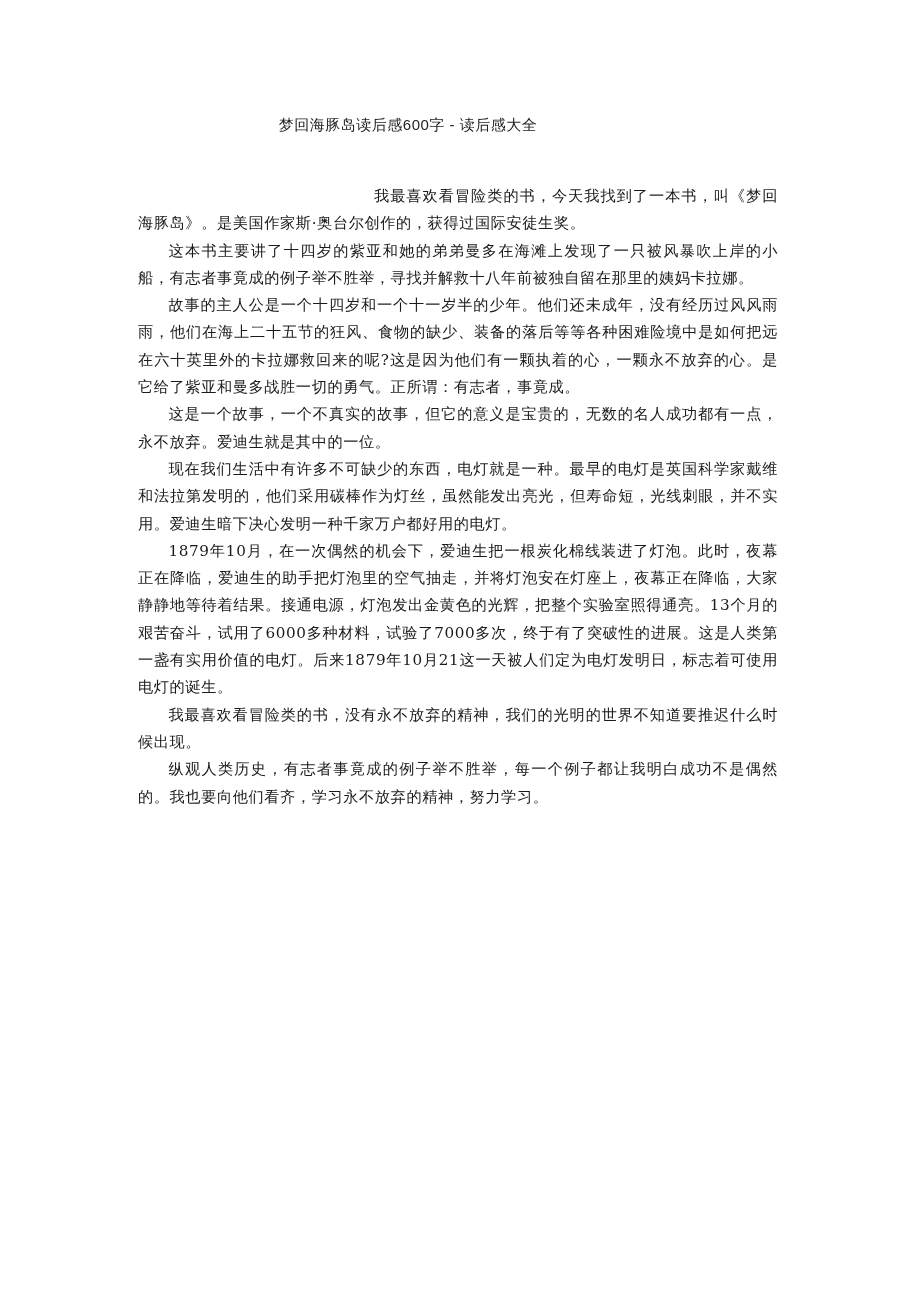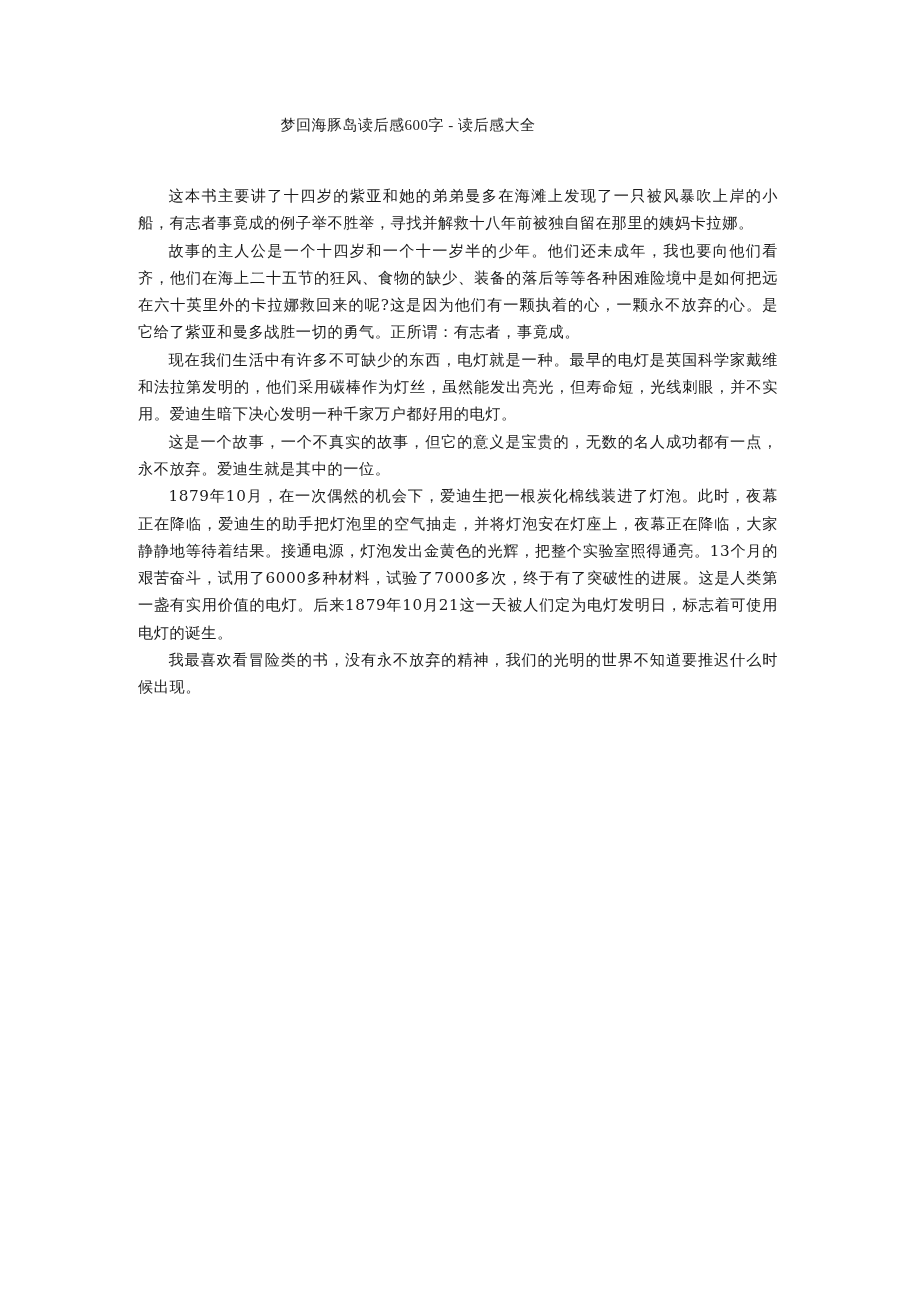--- a/index.html
+++ b/index.html
@@ -1,30 +1,32 @@
 <!DOCTYPE html>
 <html><head>
   <meta charset="utf-8">
   <style>
     html, body { margin: 0; padding: 0; background: #ffffff; }
     body { width: 920px; height: 1302px; position: relative; overflow: hidden;
            font-family: "DejaVu Serif", "Liberation Serif", serif; color: #1a1a1a; }
     .page { position: absolute; left: 0; top: 0; width: 920px; height: 1302px; background: #fff; }
     .title { position: absolute; top: 116px; left: 0; width: 816px; text-align: center;
-             font-family: Liberation Serif, serif; font-size: 15px; color: #222; letter-spacing: 0.5px; }
+             font-family: Liberation Sans, sans-serif; font-size: 15px; color: #222; letter-spacing: 0.5px; }
     .body { position: absolute; left: 138px; top: 183px; width: 640px; }
     .para { margin: 0; font-size: 15.2px; line-height: 27.3px; text-indent: 2em; text-align: justify; letter-spacing: 0.6px; }
     .para.first { text-indent: 236px; }
   </style>
 </head>
 <body>
 
 <div class="page">
   <div class="title">梦回海豚岛读后感600字 - 读后感大全</div>
   <div class="body">
+    <p class="para first">我最喜欢看冒险类的书，今天我找到了一本书，叫《梦回海豚岛》。是美国作家斯·奥台尔创作的，获得过国际安徒生奖。</p>
     <p class="para">这本书主要讲了十四岁的紫亚和她的弟弟曼多在海滩上发现了一只被风暴吹上岸的小船，有志者事竟成的例子举不胜举，寻找并解救十八年前被独自留在那里的姨妈卡拉娜。</p>
-    <p class="para">故事的主人公是一个十四岁和一个十一岁半的少年。他们还未成年，我也要向他们看齐，他们在海上二十五节的狂风、食物的缺少、装备的落后等等各种困难险境中是如何把远在六十英里外的卡拉娜救回来的呢?这是因为他们有一颗执着的心，一颗永不放弃的心。是它给了紫亚和曼多战胜一切的勇气。正所谓：有志者，事竟成。</p>
+    <p class="para">故事的主人公是一个十四岁和一个十一岁半的少年。他们还未成年，没有经历过风风雨雨，他们在海上二十五节的狂风、食物的缺少、装备的落后等等各种困难险境中是如何把远在六十英里外的卡拉娜救回来的呢?这是因为他们有一颗执着的心，一颗永不放弃的心。是它给了紫亚和曼多战胜一切的勇气。正所谓：有志者，事竟成。</p>
+    <p class="para">这是一个故事，一个不真实的故事，但它的意义是宝贵的，无数的名人成功都有一点，永不放弃。爱迪生就是其中的一位。</p>
     <p class="para">现在我们生活中有许多不可缺少的东西，电灯就是一种。最早的电灯是英国科学家戴维和法拉第发明的，他们采用碳棒作为灯丝，虽然能发出亮光，但寿命短，光线刺眼，并不实用。爱迪生暗下决心发明一种千家万户都好用的电灯。</p>
-    <p class="para">这是一个故事，一个不真实的故事，但它的意义是宝贵的，无数的名人成功都有一点，永不放弃。爱迪生就是其中的一位。</p>
     <p class="para">1879年10月，在一次偶然的机会下，爱迪生把一根炭化棉线装进了灯泡。此时，夜幕正在降临，爱迪生的助手把灯泡里的空气抽走，并将灯泡安在灯座上，夜幕正在降临，大家静静地等待着结果。接通电源，灯泡发出金黄色的光辉，把整个实验室照得通亮。13个月的艰苦奋斗，试用了6000多种材料，试验了7000多次，终于有了突破性的进展。这是人类第一盏有实用价值的电灯。后来1879年10月21这一天被人们定为电灯发明日，标志着可使用电灯的诞生。</p>
     <p class="para">我最喜欢看冒险类的书，没有永不放弃的精神，我们的光明的世界不知道要推迟什么时候出现。</p>
+    <p class="para">纵观人类历史，有志者事竟成的例子举不胜举，每一个例子都让我明白成功不是偶然的。我也要向他们看齐，学习永不放弃的精神，努力学习。</p>
   </div>
 </div>
 
 </body></html>

